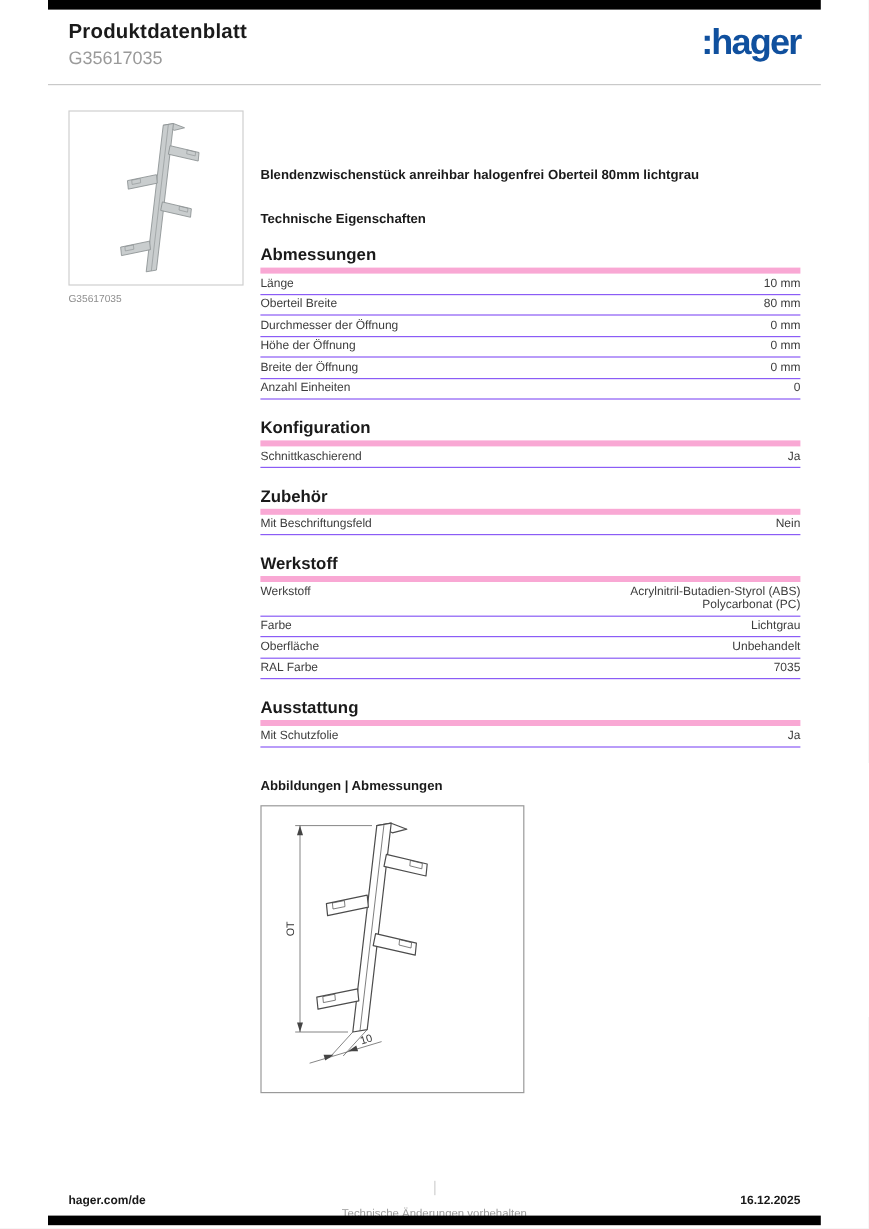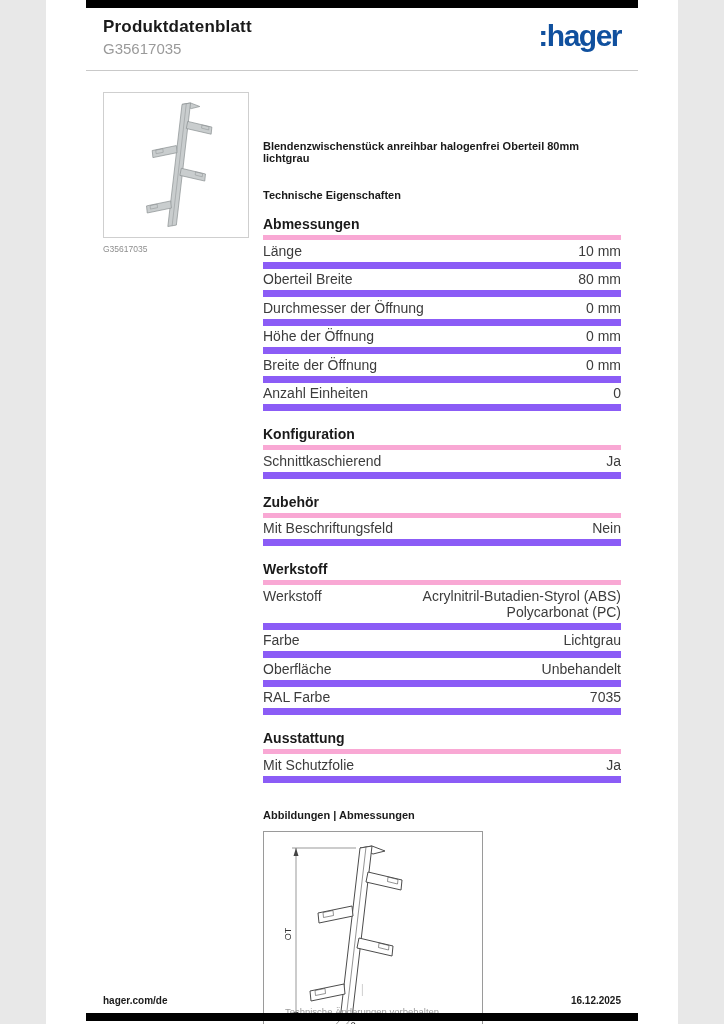--- a/index.html
+++ b/index.html
@@ -1,18 +1,18 @@
 <!DOCTYPE html>
 <html lang="de"><head>
 <meta charset="utf-8">
 <style>
   * { margin:0; padding:0; box-sizing:border-box; }
   html,body { background:#e8e8e8; }
   body { font-family:"Liberation Sans", sans-serif; }
-  .page { position:relative; width:632px; height:1024px; background:#fff; margin:0 auto; overflow:hidden; }
+  .page { position:relative; width:724px; height:1024px; background:#fff; margin:0 auto; overflow:hidden; }
 
   .top-rule { position:absolute; top:0; left:40px; right:40px; height:8px; background:#000; }
   .bottom-rule { position:absolute; bottom:3px; left:40px; right:40px; height:8px; background:#000; }
 
   .header { position:absolute; top:17px; left:57px; right:57px; display:flex; justify-content:space-between; align-items:flex-start; }
   .doc-title { font-size:17px; font-weight:bold; color:#1a1a1a; letter-spacing:.2px; }
   .doc-id { font-size:15px; color:#9a9a9a; margin-top:3px; }
   .logo { font-size:30px; font-weight:bold; color:#10509e; letter-spacing:-1.5px; line-height:1; margin-top:4px; }
   .header-divider { position:absolute; top:70px; left:40px; right:40px; border-top:1px solid #c9c9c9; }
 
@@ -21,21 +21,21 @@
   .thumb-box { width:146px; height:146px; border:1px solid #cfcfcf; background:#fff; }
   .thumb-box svg { width:100%; height:100%; display:block; }
   .thumb-caption { margin-top:6px; font-size:8.5px; color:#8e8e8e; }
 
   .right-col { flex:1; min-width:0;margin-top:46px; }
   .product-desc { font-size:11px; font-weight:bold; color:#1a1a1a; margin-top:2px; }
   .tech-title { font-size:11px; font-weight:bold; color:#1a1a1a; margin-top:25px; }
 
   .spec-section { margin-top:15px; }
   .spec-title { font-size:14px; font-weight:bold; color:#1a1a1a; padding-bottom:3px; border-bottom:5px solid #f9a8d4; }
-  .row { display:flex; justify-content:space-between; align-items:flex-start; border-bottom:7px solid #8b5cf6; padding:2.5px 0 3px 0; font-size:14px; color:#3c3c3c;gap:13px; }
+  .row { display:flex; justify-content:space-between; align-items:flex-start; border-bottom:1px solid #8b5cf6; padding:2.5px 0 3px 0; font-size:10px; color:#3c3c3c;gap:13px; }
   .lbl { text-align:left; }
   .val { text-align:right; white-space:pre-line; }
 
   .drawings-title { font-size:11px; font-weight:bold; color:#1a1a1a; margin-top:26px; }
   .drawing-box { margin-top:10px; width:220px; height:240px; border:1px solid #9a9a9a; background:#fff; }
   .drawing-box svg { width:100%; height:100%; display:block; }
 
   .part-outline path { fill:#fff; stroke:#4c4c4c; stroke-width:1; stroke-linejoin:round; }
   .part-outline .detail { fill:none; stroke:#4c4c4c; stroke-width:.6; }
   .part-outline line { stroke:#4c4c4c; stroke-width:.6; }

